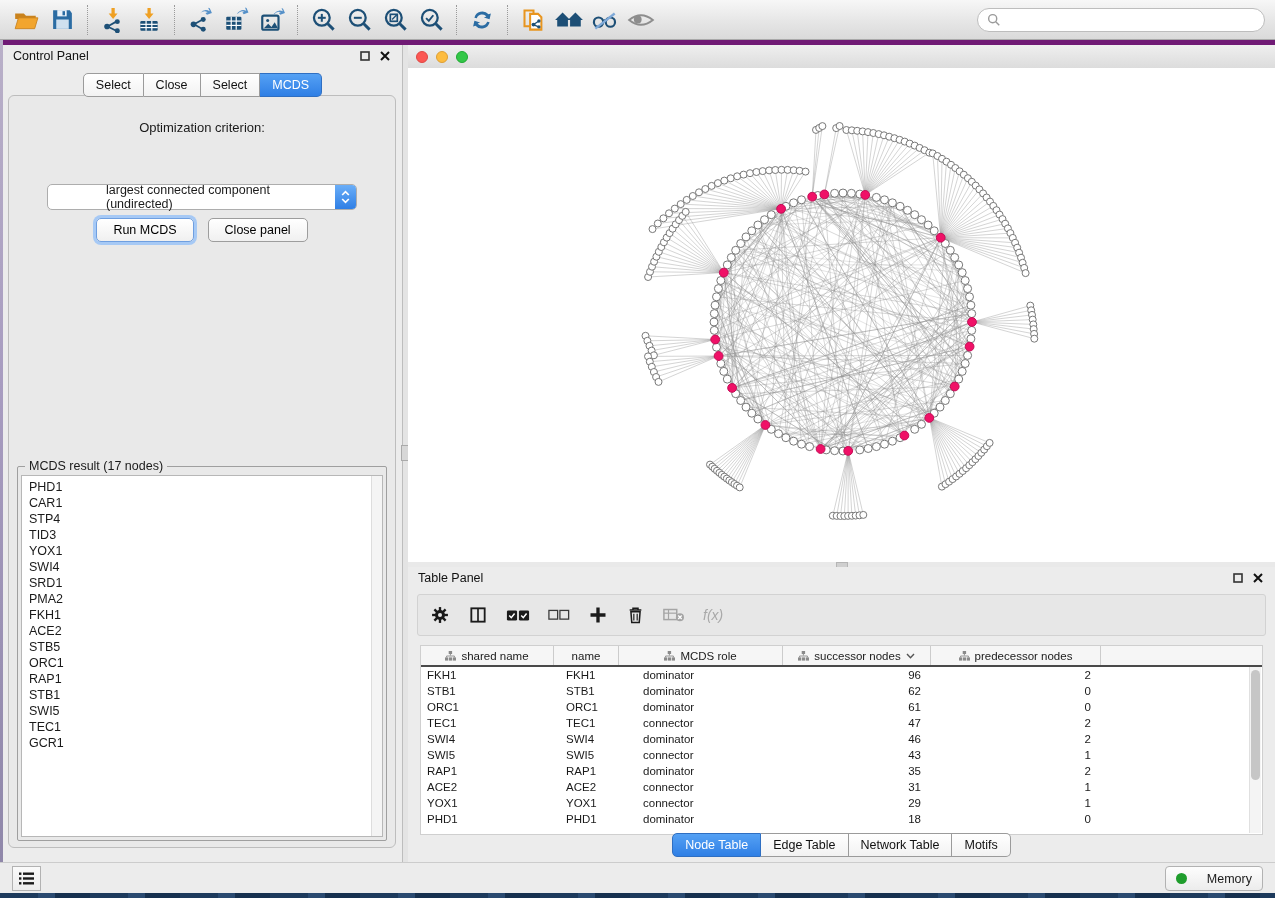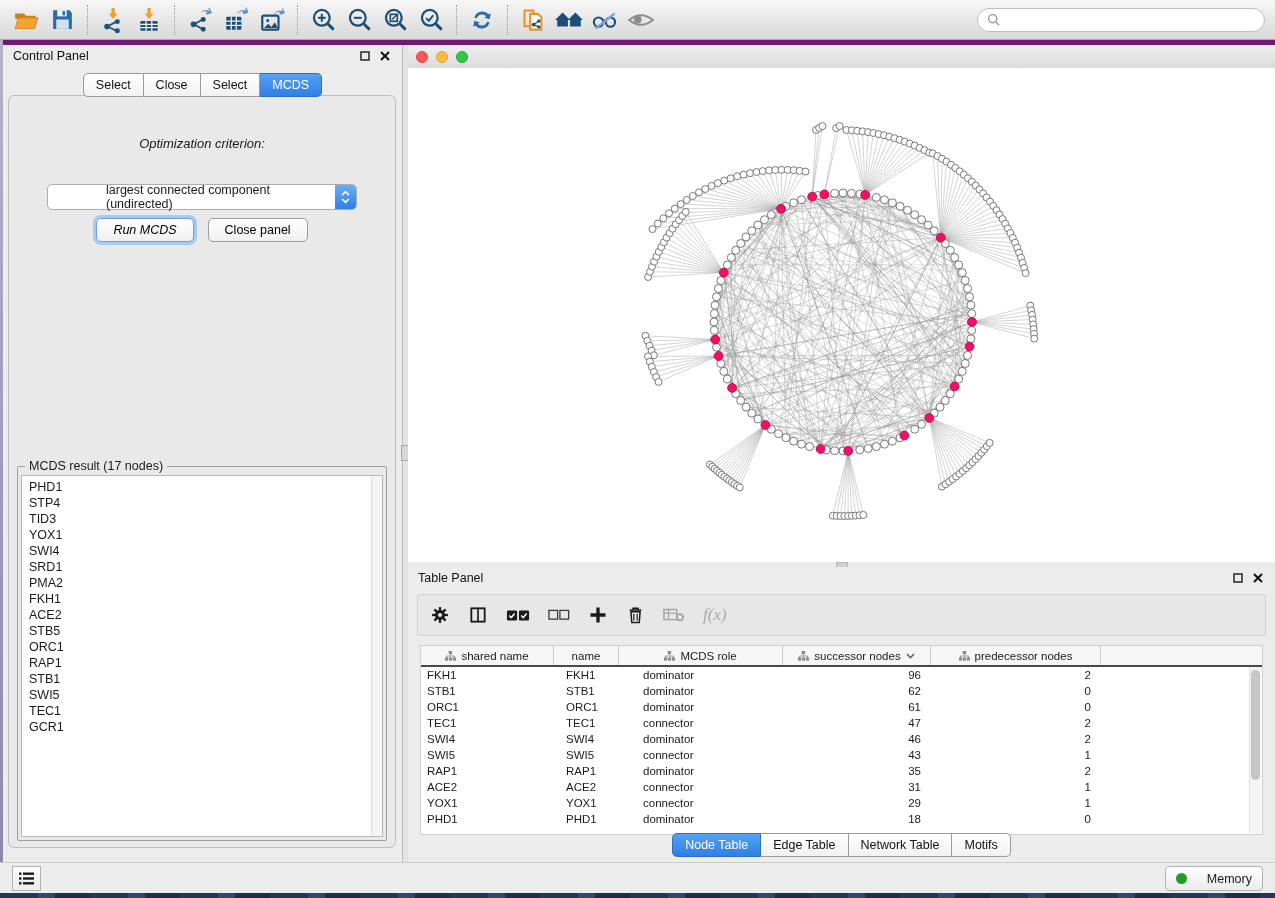--- a/index.html
+++ b/index.html
@@ -25,30 +25,30 @@
   .panel-head .spacer{flex:1;}
   .wbtn{width:14px;height:14px;display:flex;align-items:center;justify-content:center;margin-left:6px;}
   .segtabs{display:flex;justify-content:center;margin-top:6px;position:relative;z-index:3;}
   .seg{border:1px solid #9b9b9b;border-left:none;background:linear-gradient(#ffffff,#f2f2f2);
        padding:4px 12px;font-size:12.5px;color:#111;}
   .seg:first-child{border-left:1px solid #9b9b9b;border-radius:5px 0 0 5px;}
   .seg:last-child{border-radius:0 5px 5px 0;}
   .seg.active{background:linear-gradient(#55a1f4,#2f7fe5);color:#fff;border-color:#2f6fc2;}
   .cp-content{position:absolute;left:5px;right:6px;top:50px;bottom:14px;background:#e9e9e9;
       border:1px solid #bdbdbd;border-radius:6px;}
-  .opt-label{text-align:center;margin-top:40px;font-size:13px;font-style:italic;}
+  .opt-label{text-align:center;margin-top:24px;font-size:13px;}
   .dropdown{position:absolute;left:38px;right:38px;top:88px;height:24px;background:#fff;border:1px solid #adadad;
       border-radius:5px;display:flex;align-items:center;padding-left:48px;}
   .dropdown .val{flex:1;padding-left:10px;font-size:12.5px;}
   .stepper{width:21px;align-self:stretch;background:linear-gradient(#6aaef8,#2f7fe5);border-radius:0 4px 4px 0;
       display:flex;align-items:center;justify-content:center;}
   .btnrow{position:absolute;top:122px;left:0;right:0;display:flex;justify-content:center;gap:14px;}
   .pbtn{background:linear-gradient(#ffffff,#f0f0f0);border:1px solid #9d9d9d;border-radius:5px;
       padding:4px 16px;font-size:12.5px;}
-  .pbtn.focus{box-shadow:0 0 0 3px #a6c9f5;border-color:#6f9fe0;font-style:italic;}
+  .pbtn.focus{box-shadow:0 0 0 3px #a6c9f5;border-color:#6f9fe0;}
   .fieldset{position:absolute;left:8px;right:8px;top:370px;bottom:6px;border:1px solid #9f9f9f;border-radius:2px;}
   .fieldset .legend{position:absolute;top:-8px;left:7px;background:#e9e9e9;padding:0 4px;font-size:12.5px;}
   .mcds-box{position:absolute;left:3px;right:3px;top:8px;bottom:3px;background:#fff;border:1px solid #b7b7b7;overflow:hidden;}
   .mcds-list{padding:3px 0 0 7px;}
   .mcds-item{font-size:12.5px;line-height:16px;}
   .mcds-scroll{position:absolute;right:0;top:0;bottom:0;width:10px;background:#f4f4f4;border-left:1px solid #ddd;}
   
   .vsplit{position:absolute;left:402px;top:45px;width:6px;height:817px;background:#e4e4e4;border-left:1px solid #bdbdbd;}
   .vsplit .grip{position:absolute;top:400px;left:-2px;width:9px;height:14px;background:#d7d7d7;border:1px solid #aaa;}
   .hsplit{position:absolute;left:408px;top:562px;width:867px;height:5px;background:#e9e9e9;}
@@ -58,21 +58,21 @@
   .net-titlebar{height:23px;background:linear-gradient(#efefef,#dcdcdc);border-bottom:1px solid #b3b3b3;
      display:flex;align-items:center;padding:0 8px;position:relative;}
   .lights{display:flex;gap:8px;}
   .light{width:12px;height:12px;border-radius:50%;}
   .net-title{position:absolute;left:0;right:0;text-align:center;font-size:12px;color:#222;}
   .net-canvas{position:absolute;left:0;top:23px;right:0;bottom:0;background:#fff;}
   
   .tpanel{position:absolute;left:408px;top:567px;width:867px;height:295px;background:#ececec;}
   .tp-toolbar{position:absolute;left:9px;right:9px;top:27px;height:42px;background:#e7e7e7;
      border:1px solid #d2d2d2;border-radius:3px;display:flex;align-items:center;padding-left:12px;gap:18px;box-sizing:border-box;}
-  .fx{font-family:Liberation Serif, serif;font-style:italic;font-size:17px;color:#a9a9a9;}
+  .fx{font-family:Liberation Sans, sans-serif;font-style:italic;font-size:14px;color:#a9a9a9;}
   .tablewrap{position:absolute;left:12px;right:12px;top:78px;height:188px;background:#fff;border:1px solid #cfcfcf;}
   .thead{display:flex;height:19px;border-bottom:2px solid #4a4a4a;background:#f6f6f6;}
   .th{display:flex;align-items:center;justify-content:center;gap:5px;border-right:1px solid #cccccc;
       font-size:11.5px;color:#1a1a1a;box-sizing:border-box;}
   .trow{display:flex;height:16px;align-items:center;}
   .td{font-size:11.5px;box-sizing:border-box;white-space:nowrap;overflow:hidden;}
   .vscroll{position:absolute;right:1px;top:21px;bottom:1px;width:11px;background:#f4f4f4;border-left:1px solid #e0e0e0;}
   .vthumb{position:absolute;left:1px;right:1px;top:3px;height:110px;background:#c6c6c6;border-radius:5px;}
   .tp-tabs{position:absolute;left:0;right:0;top:266px;display:flex;justify-content:center;}
   
@@ -286,20 +286,21 @@
       </div>
       <div class="btnrow">
         <button class="pbtn focus">Run MCDS</button>
         <button class="pbtn">Close panel</button>
       </div>
       <div class="fieldset">
         <span class="legend">MCDS result (17 nodes)</span>
         <div class="mcds-box">
           <div class="mcds-list" id="mcds-list">
               <div class="mcds-item">PHD1</div>
+              <div class="mcds-item">CAR1</div>
               <div class="mcds-item">STP4</div>
               <div class="mcds-item">TID3</div>
               <div class="mcds-item">YOX1</div>
               <div class="mcds-item">SWI4</div>
               <div class="mcds-item">SRD1</div>
               <div class="mcds-item">PMA2</div>
               <div class="mcds-item">FKH1</div>
               <div class="mcds-item">ACE2</div>
               <div class="mcds-item">STB5</div>
               <div class="mcds-item">ORC1</div>

